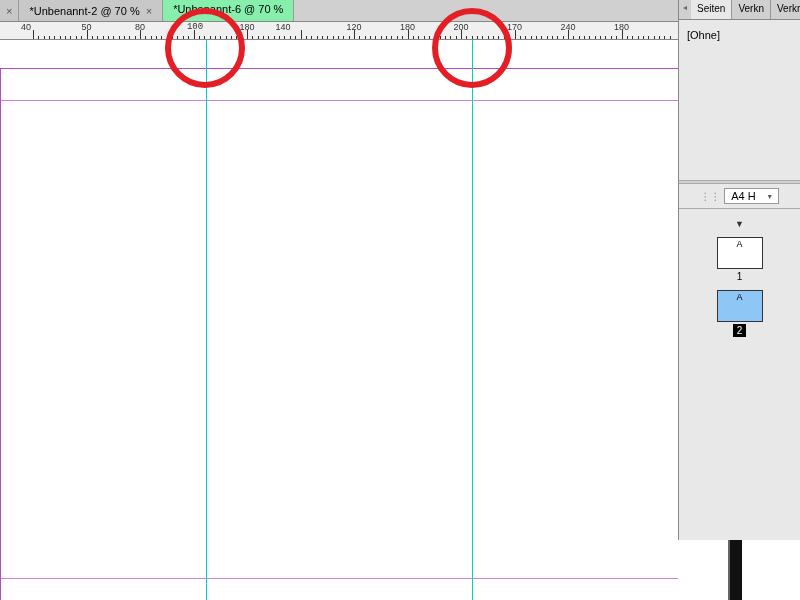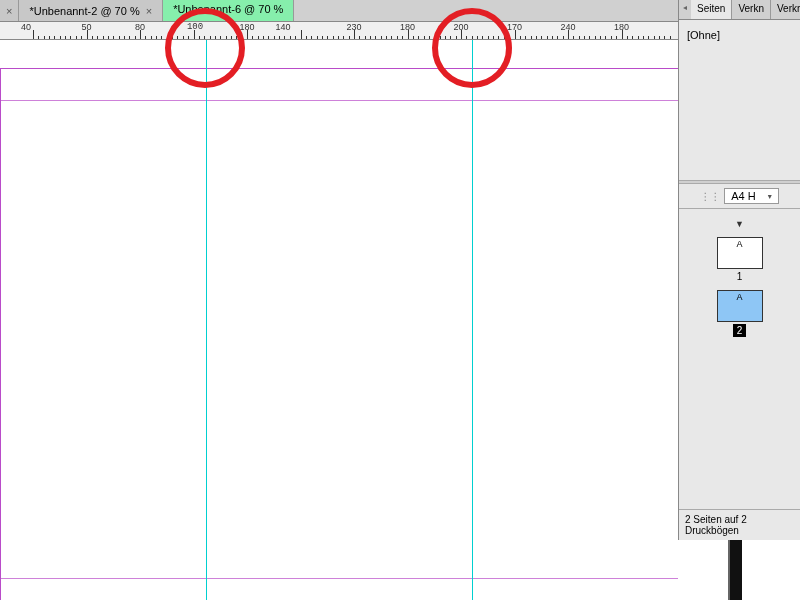--- a/index.html
+++ b/index.html
@@ -136,21 +136,21 @@
       <div class="ruler-tick major" style="left: 300.5px;"></div>
       <div class="ruler-tick minor" style="left: 305.85px;"></div>
       <div class="ruler-tick minor" style="left: 311.2px;"></div>
       <div class="ruler-tick minor" style="left: 316.55px;"></div>
       <div class="ruler-tick minor" style="left: 321.9px;"></div>
       <div class="ruler-tick minor" style="left: 327.25px;"></div>
       <div class="ruler-tick minor" style="left: 332.6px;"></div>
       <div class="ruler-tick minor" style="left: 337.95px;"></div>
       <div class="ruler-tick minor" style="left: 343.3px;"></div>
       <div class="ruler-tick minor" style="left: 348.65px;"></div>
-      <div class="ruler-label" style="left: 354px;">230</div>
+      <div class="ruler-label" style="left: 354px;">120</div>
       <div class="ruler-tick major" style="left: 354px;"></div>
       <div class="ruler-tick minor" style="left: 359.35px;"></div>
       <div class="ruler-tick minor" style="left: 364.7px;"></div>
       <div class="ruler-tick minor" style="left: 370.05px;"></div>
       <div class="ruler-tick minor" style="left: 375.4px;"></div>
       <div class="ruler-tick minor" style="left: 380.75px;"></div>
       <div class="ruler-tick minor" style="left: 386.1px;"></div>
       <div class="ruler-tick minor" style="left: 391.45px;"></div>
       <div class="ruler-tick minor" style="left: 396.8px;"></div>
       <div class="ruler-tick minor" style="left: 402.15px;"></div>
@@ -251,17 +251,16 @@
     <div style="display:flex;flex-direction:column;align-items:center;">
       <div class="page-thumb">A</div>
       <span class="page-number">1</span>
     </div>
     <div style="display:flex;flex-direction:column;align-items:center;">
       <div class="page-thumb selected">A</div>
       <span class="page-number current">2</span>
     </div>
   </div>
 
-  <div class="panel-footer">2 Seiten auf 2 Druckbögen</div>
 </div>
 
 <div class="dark-bar"></div>
 <div class="dark-bar2"></div>
 
 </body></html>

